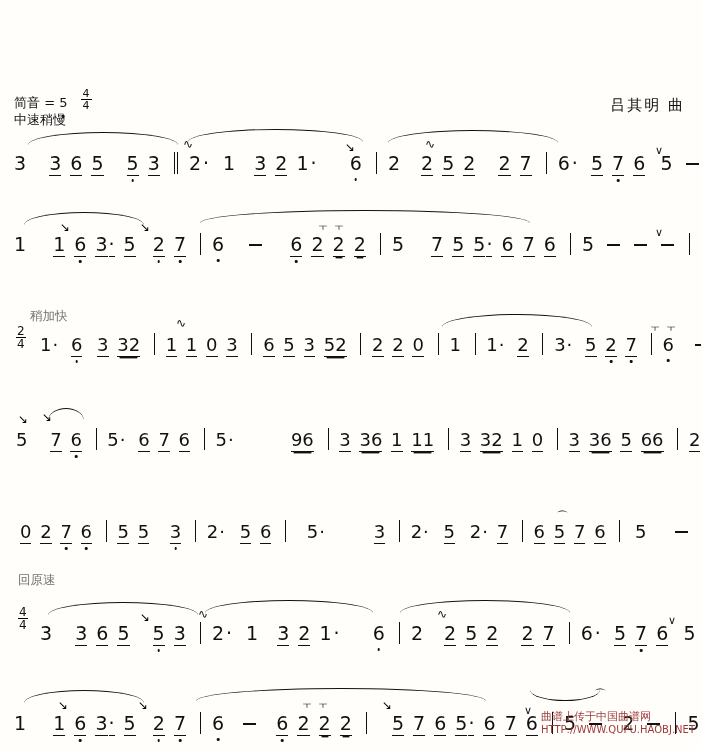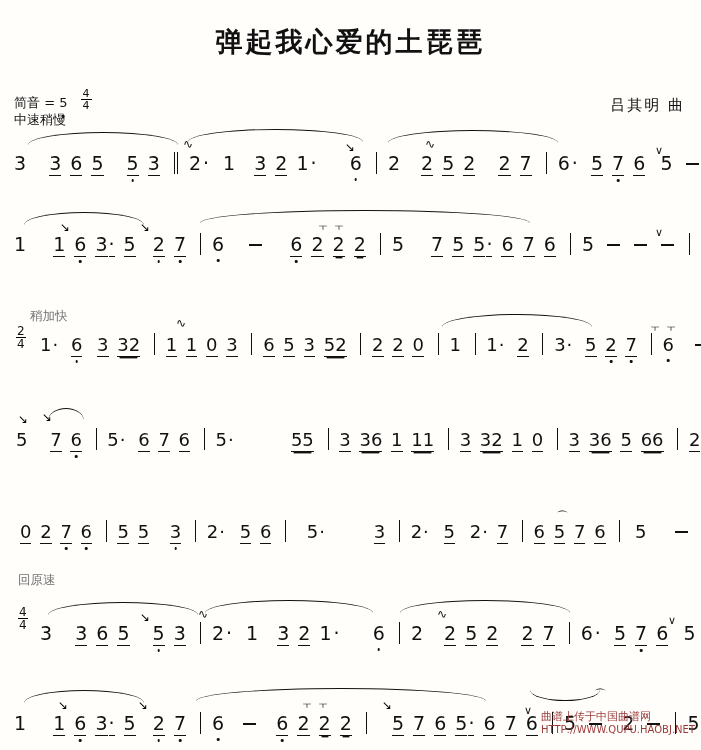--- a/index.html
+++ b/index.html
@@ -200,21 +200,20 @@
   .fermata {
     position: absolute;
     font-size: 13px;
   }
 </style>
 </head>
 <body>
 
 <div id="sheet">
 
-  <div class="title">弹起我心爱的土琵琶</div>
 
   <div class="meta-left">
     <div class="keyline">
       <span>简音 =</span>
       <span class="tok dotunder">5</span>
       <span class="frac">
         <span class="num">4</span>
         <span class="den">4</span>
       </span>
     </div>
@@ -360,21 +359,21 @@
     <span class="tok under1" style="margin-left:14px;">7</span>
     <span class="tok under1 dotunder">6</span>
     <span class="bar"></span>
     <span class="tok">5</span><span class="tok" style="margin-left:-2px;">·</span>
     <span class="tok under1" style="margin-left:4px;">6</span>
     <span class="tok under1">7</span>
     <span class="tok under1">6</span>
     <span class="bar"></span>
     <span class="tok">5</span><span class="tok" style="margin-left:-2px;">·</span>
     <span class="tok" style="margin-left:24px;">&nbsp;</span>
-    <span class="tok under2" style="margin-left:10px;">55</span>
+    <span class="tok under2" style="margin-left:10px;">96</span>
     <span class="bar"></span>
     <span class="tok under1">3</span>
     <span class="tok under2">36</span>
     <span class="tok under1">1</span>
     <span class="tok under2">11</span>
     <span class="bar"></span>
     <span class="tok under1">3</span>
     <span class="tok under2">32</span>
     <span class="tok under1">1</span>
     <span class="tok under1">0</span>

